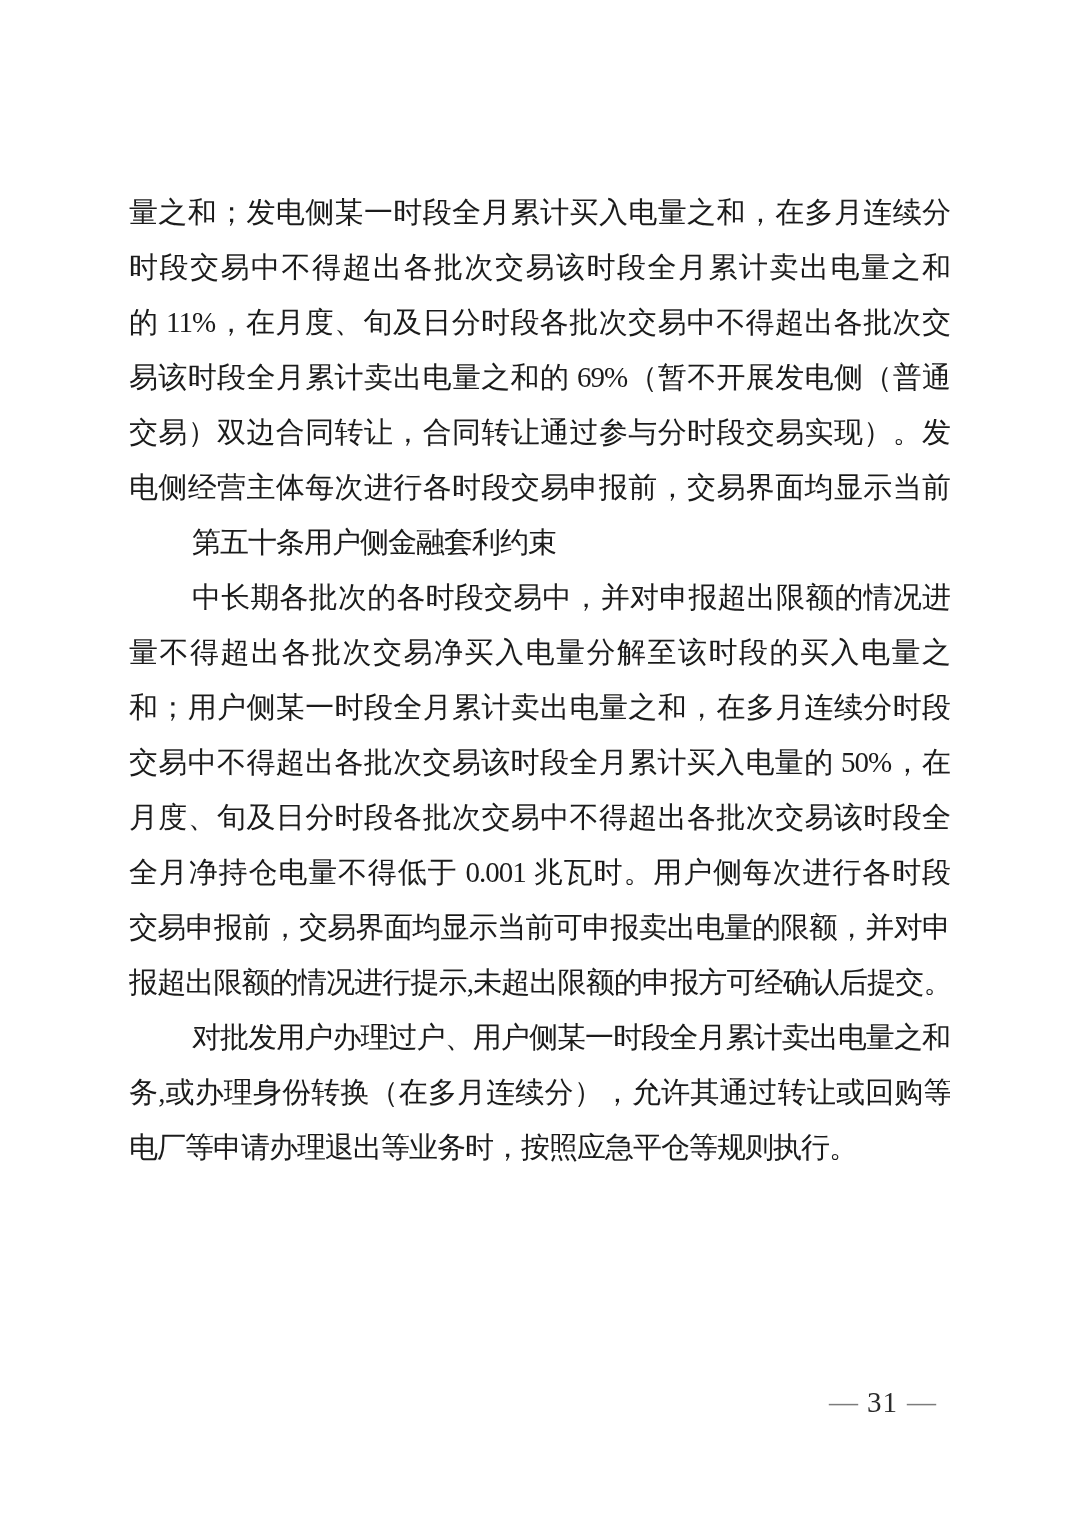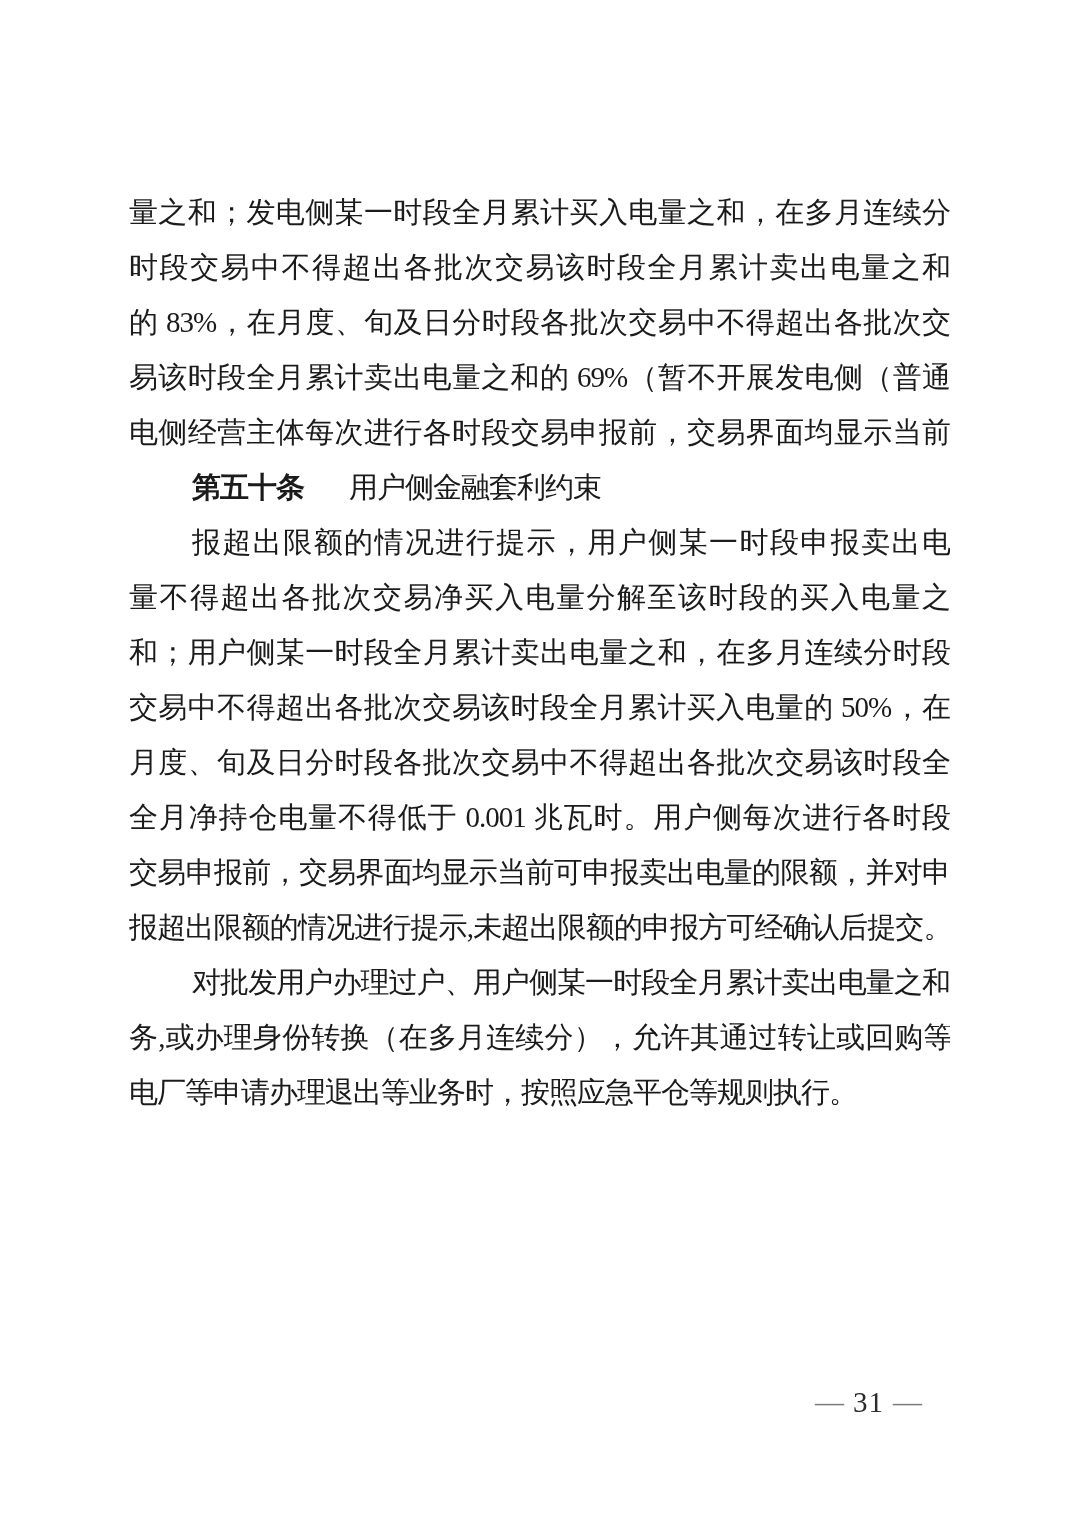--- a/index.html
+++ b/index.html
@@ -29,51 +29,51 @@
     overflow: hidden;
   }
   .justify {
     text-align: justify;
     text-align-last: justify;
     text-justify: inter-character;
   }
   .tight { letter-spacing: -2.5px; }
   .indent { padding-left: 63px; }
   .heading-num {
-    font-weight: bold;
-    margin-right: 45px;
+    font-weight: normal;
   }
   .footer {
     position: absolute;
     top: 1386px;
-    right: 149px;
+    right: 135px;
     font-size: 29px;
     line-height: 32px;
     white-space: nowrap;
   }
   .footer-dash { color: #7c7c7c; margin: 0 9px; }
   .footer-num { color: #2b2b2b; letter-spacing: 1px; }
 </style>
 </head>
 <body>
 
 <div class="page">
   <div class="text-block">
 
     <div class="line justify">量之和；发电侧某一时段全月累计买入电量之和，在多月连续分</div>
     <div class="line justify">时段交易中不得超出各批次交易该时段全月累计卖出电量之和</div>
-    <div class="line justify">的 83%，在月度、旬及日分时段各批次交易中不得超出各批次交</div>
+    <div class="line justify">的 11%，在月度、旬及日分时段各批次交易中不得超出各批次交</div>
     <div class="line justify">易该时段全月累计卖出电量之和的 69%（暂不开展发电侧（普通</div>
+    <div class="line justify">交易）双边合同转让，合同转让通过参与分时段交易实现）。发</div>
     <div class="line justify">电侧经营主体每次进行各时段交易申报前，交易界面均显示当前</div>
 
     <div class="line indent">
       <span class="heading-num">第五十条</span><span>用户侧金融套利约束</span>
     </div>
 
-    <div class="line justify indent">报超出限额的情况进行提示，用户侧某一时段申报卖出电</div>
+    <div class="line justify indent">中长期各批次的各时段交易中，并对申报超出限额的情况进</div>
     <div class="line justify">量不得超出各批次交易净买入电量分解至该时段的买入电量之</div>
     <div class="line justify">和；用户侧某一时段全月累计卖出电量之和，在多月连续分时段</div>
     <div class="line justify">交易中不得超出各批次交易该时段全月累计买入电量的 50%，在</div>
     <div class="line justify">月度、旬及日分时段各批次交易中不得超出各批次交易该时段全</div>
     <div class="line justify">全月净持仓电量不得低于 0.001 兆瓦时。用户侧每次进行各时段</div>
     <div class="line justify">交易申报前，交易界面均显示当前可申报卖出电量的限额，并对申</div>
     <div class="line justify tight">报超出限额的情况进行提示,未超出限额的申报方可经确认后提交。</div>
 
     <div class="line justify indent">对批发用户办理过户、用户侧某一时段全月累计卖出电量之和</div>
     <div class="line justify tight">务,或办理身份转换（在多月连续分），允许其通过转让或回购等</div>

